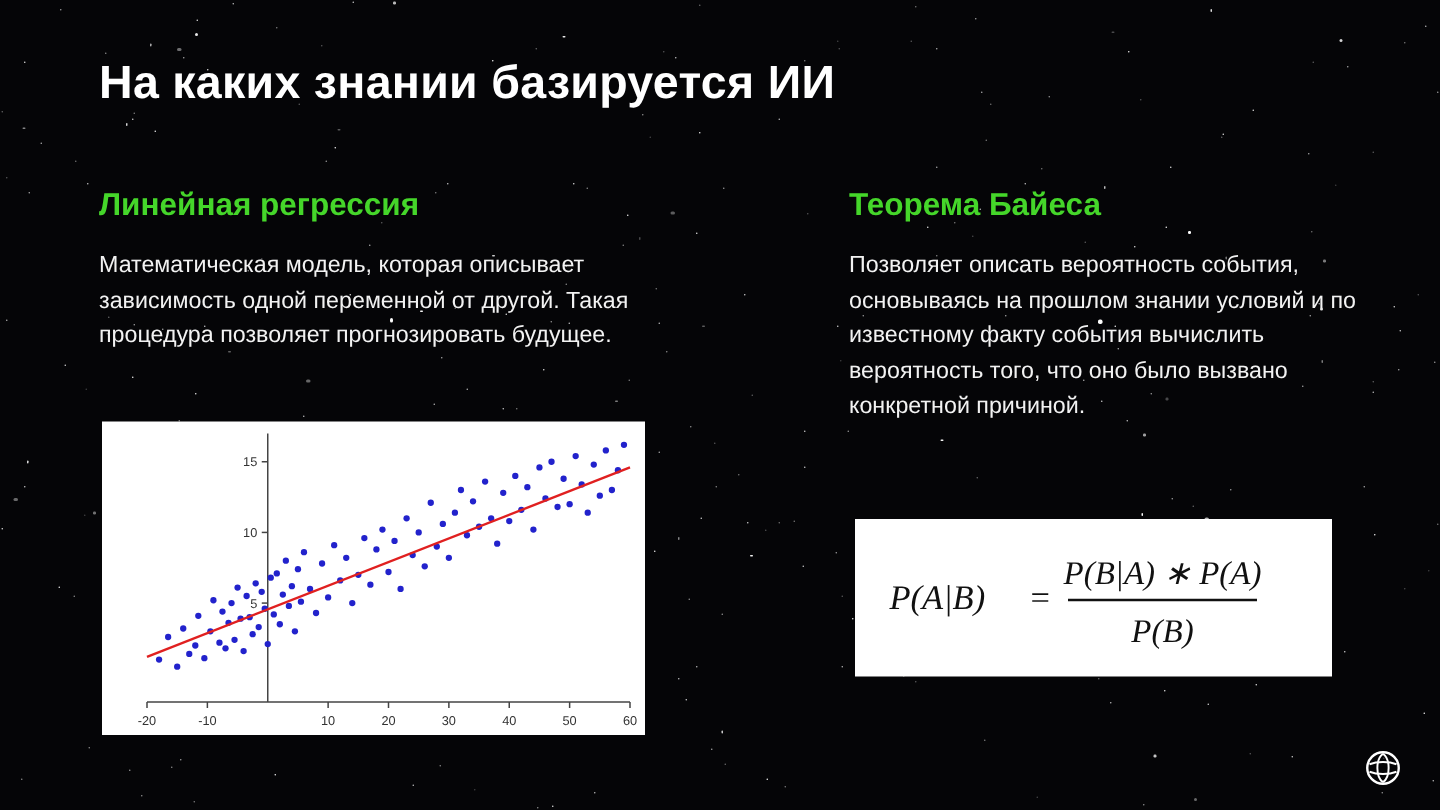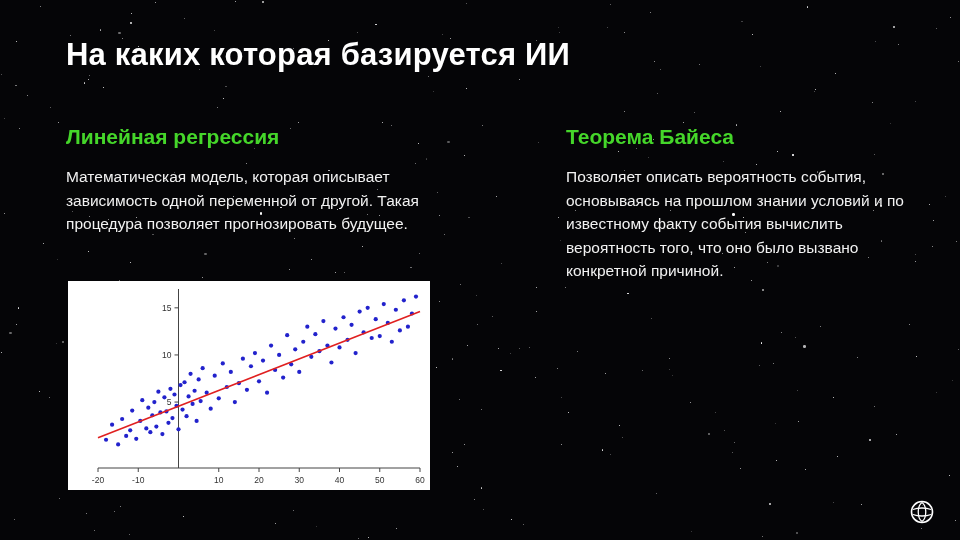--- a/index.html
+++ b/index.html
@@ -433,21 +433,21 @@
       <span style="width: 1px; height: 1px; left: 743.3px; top: 217px; opacity: 0.99;"></span>
       <span style="width: 1px; height: 1px; left: 477.1px; top: 323.5px; opacity: 0.54;"></span>
       <span style="width: 1px; height: 1px; left: 772.5px; top: 363.4px; opacity: 0.62;"></span>
       <span style="width: 1px; height: 1px; left: 390.7px; top: 125.3px; opacity: 0.55;"></span>
       <span style="width: 1px; height: 1px; left: 781.4px; top: 331.9px; opacity: 0.65;"></span>
       <span style="width: 1px; height: 1px; left: 740.2px; top: 467.7px; opacity: 0.75;"></span>
     </div>
 
   <div class="content">
 
-    <div id="slide-title">На каких которая базируется ИИ</div>
+    <div id="slide-title">На каких знании базируется ИИ</div>
 
     <div class="column col-right">
       <h2 class="col-heading">Теорема Байеса</h2>
       <p class="col-body">Позволяет описать вероятность события, основываясь на прошлом знании условий и по известному факту события вычислить вероятность того, что оно было вызвано конкретной причиной.</p>
     </div>
 
     <div class="column col-left">
       <h2 class="col-heading">Линейная регрессия</h2>
       <p class="col-body">Математическая модель, которая описывает зависимость одной переменной от другой. Такая процедура позволяет прогнозировать будущее.</p>
     </div>
@@ -567,20 +567,29 @@
           <circle cx="327.85" cy="28.73" r="2.1" fill="#2222cc"></circle>
           <circle cx="331.88" cy="49.45" r="2.1" fill="#2222cc"></circle>
           <circle cx="335.90" cy="19.31" r="2.1" fill="#2222cc"></circle>
           <circle cx="339.93" cy="45.68" r="2.1" fill="#2222cc"></circle>
           <circle cx="343.95" cy="32.49" r="2.1" fill="#2222cc"></circle>
           <circle cx="347.98" cy="15.54" r="2.1" fill="#2222cc"></circle>
           <line x1="30" y1="156.85263157894738" x2="352" y2="30.610526315789457" stroke="#e02020" stroke-width="1.6"></line>
         </svg>
     </div>
 
+    <div id="formula-figure">
+      <svg id="formula-svg" width="300" height="86" viewBox="0 0 300 86">
+        <text id="f-left" x="14" y="50" font-family="'Liberation Serif', serif" font-style="italic" font-size="23" fill="#111">P(A|B)</text>
+        <text id="f-eq" x="108" y="50" font-family="'Liberation Serif', serif" font-size="23" fill="#111">=</text>
+        <text id="f-num" x="196" y="33" font-family="'Liberation Serif', serif" font-style="italic" font-size="22" fill="#111" text-anchor="middle">P(B|A) ∗ P(A)</text>
+        <line x1="133" y1="44" x2="259" y2="44" stroke="#111" stroke-width="1.6"></line>
+        <text id="f-den" x="196" y="72" font-family="'Liberation Serif', serif" font-style="italic" font-size="22" fill="#111" text-anchor="middle">P(B)</text>
+      </svg>
+    </div>
 
     <div id="logo">
       <svg width="24" height="24" viewBox="0 0 24 24">
         <circle cx="12" cy="12" r="10.5" fill="none" stroke="#ffffff" stroke-width="1.6"></circle>
         <path d="M12 2.5 C7 6 7 18 12 21.5" fill="none" stroke="#ffffff" stroke-width="1.3"></path>
         <path d="M12 2.5 C17 6 17 18 12 21.5" fill="none" stroke="#ffffff" stroke-width="1.3"></path>
         <path d="M3 9.5 C8 7.5 16 7.5 21 9.5" fill="none" stroke="#ffffff" stroke-width="1.3"></path>
         <path d="M3 14.5 C8 16.5 16 16.5 21 14.5" fill="none" stroke="#ffffff" stroke-width="1.3"></path>
       </svg>
     </div>

